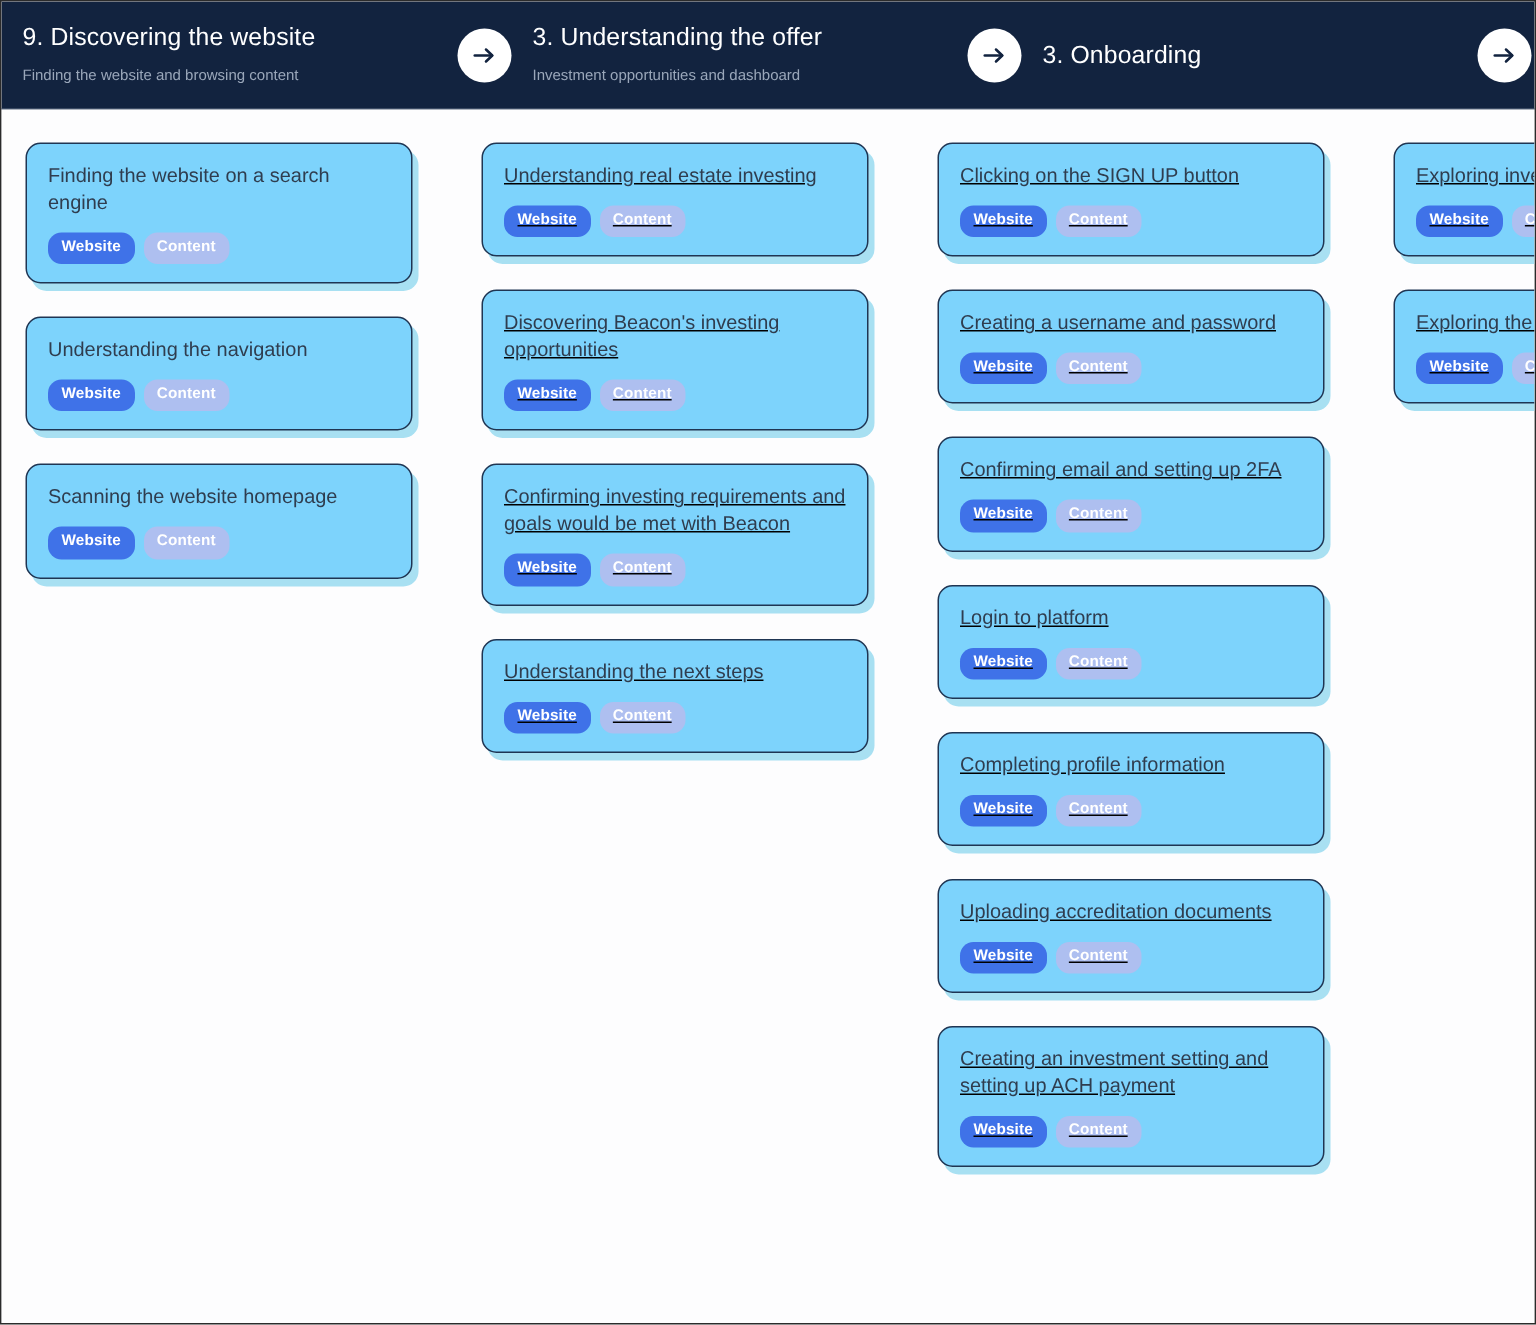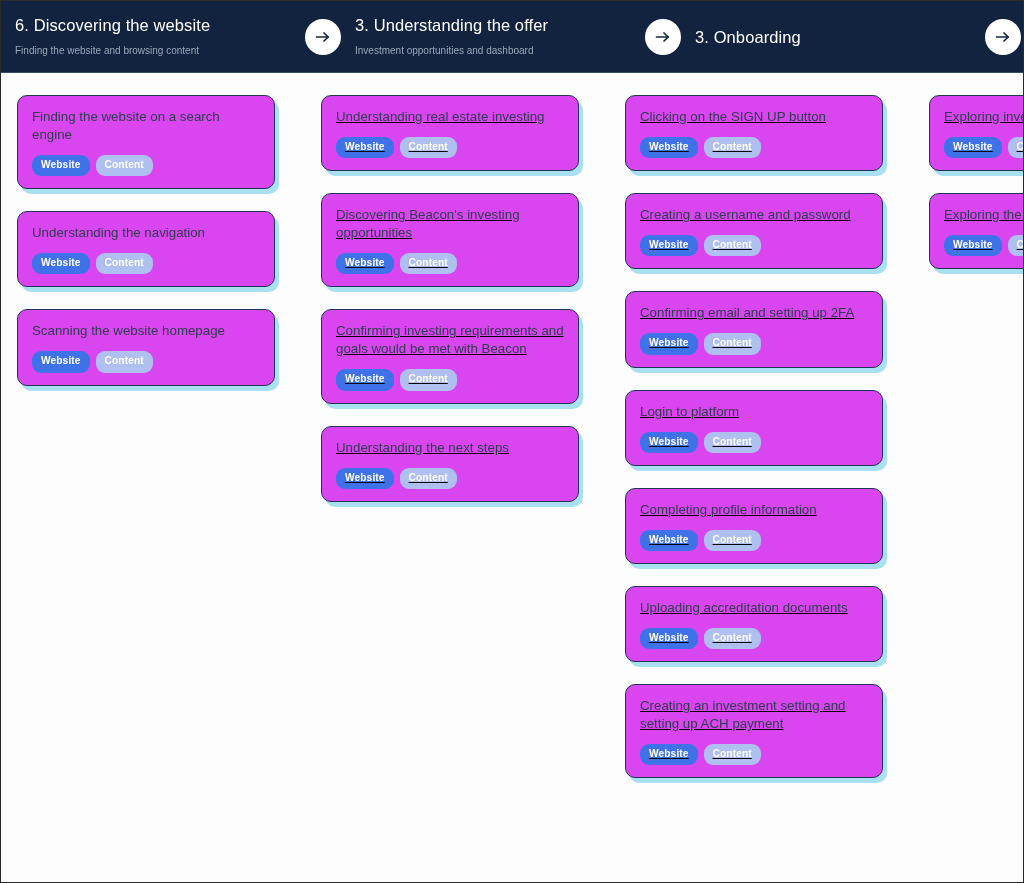--- a/index.html
+++ b/index.html
@@ -89,21 +89,21 @@
     flex: 0 0 auto;
     width: 290px;
     box-sizing: border-box;
     padding: 0 16px 0 16px;
     white-space: normal;
   }
   .column + .column { margin-left: 14px; text-decoration: underline; }
 
   .card {
     position: relative;
-    background: #d946ef;
+    background: #7dd3fc;
     border: 1.4px solid #1f3553;
     border-radius: 10px;
     padding: 12px 14px 12px 14px;
     margin-bottom: 22px;
     box-shadow: 4px 5px 0 0 #a8e0f2;
     box-sizing: border-box;
   }
   .card-title {
     color: #2f3d4f;
     font-size: 13.3px;
@@ -135,21 +135,21 @@
     color: #ffffff;
   }
 </style>
 </head>
 <body>
 
 <div class="app-frame">
 
   <div class="stage-bar" id="stage-bar">
       <div class="stage">
-        <div class="stage-title">6. Discovering the website</div>
+        <div class="stage-title">9. Discovering the website</div>
         <div class="stage-sub">Finding the website and browsing content</div>
       </div>
       <div class="arrow-chip">
         <svg width="20" height="20" viewBox="0 0 20 20">
           <line x1="3.5" y1="10" x2="15" y2="10" stroke="#12233f" stroke-width="1.7" stroke-linecap="round"></line>
           <polyline points="11,6 15.2,10 11,14" fill="none" stroke="#12233f" stroke-width="1.7" stroke-linecap="round" stroke-linejoin="round"></polyline>
         </svg>
       </div>
       <div class="stage">
         <div class="stage-title">3. Understanding the offer</div>

